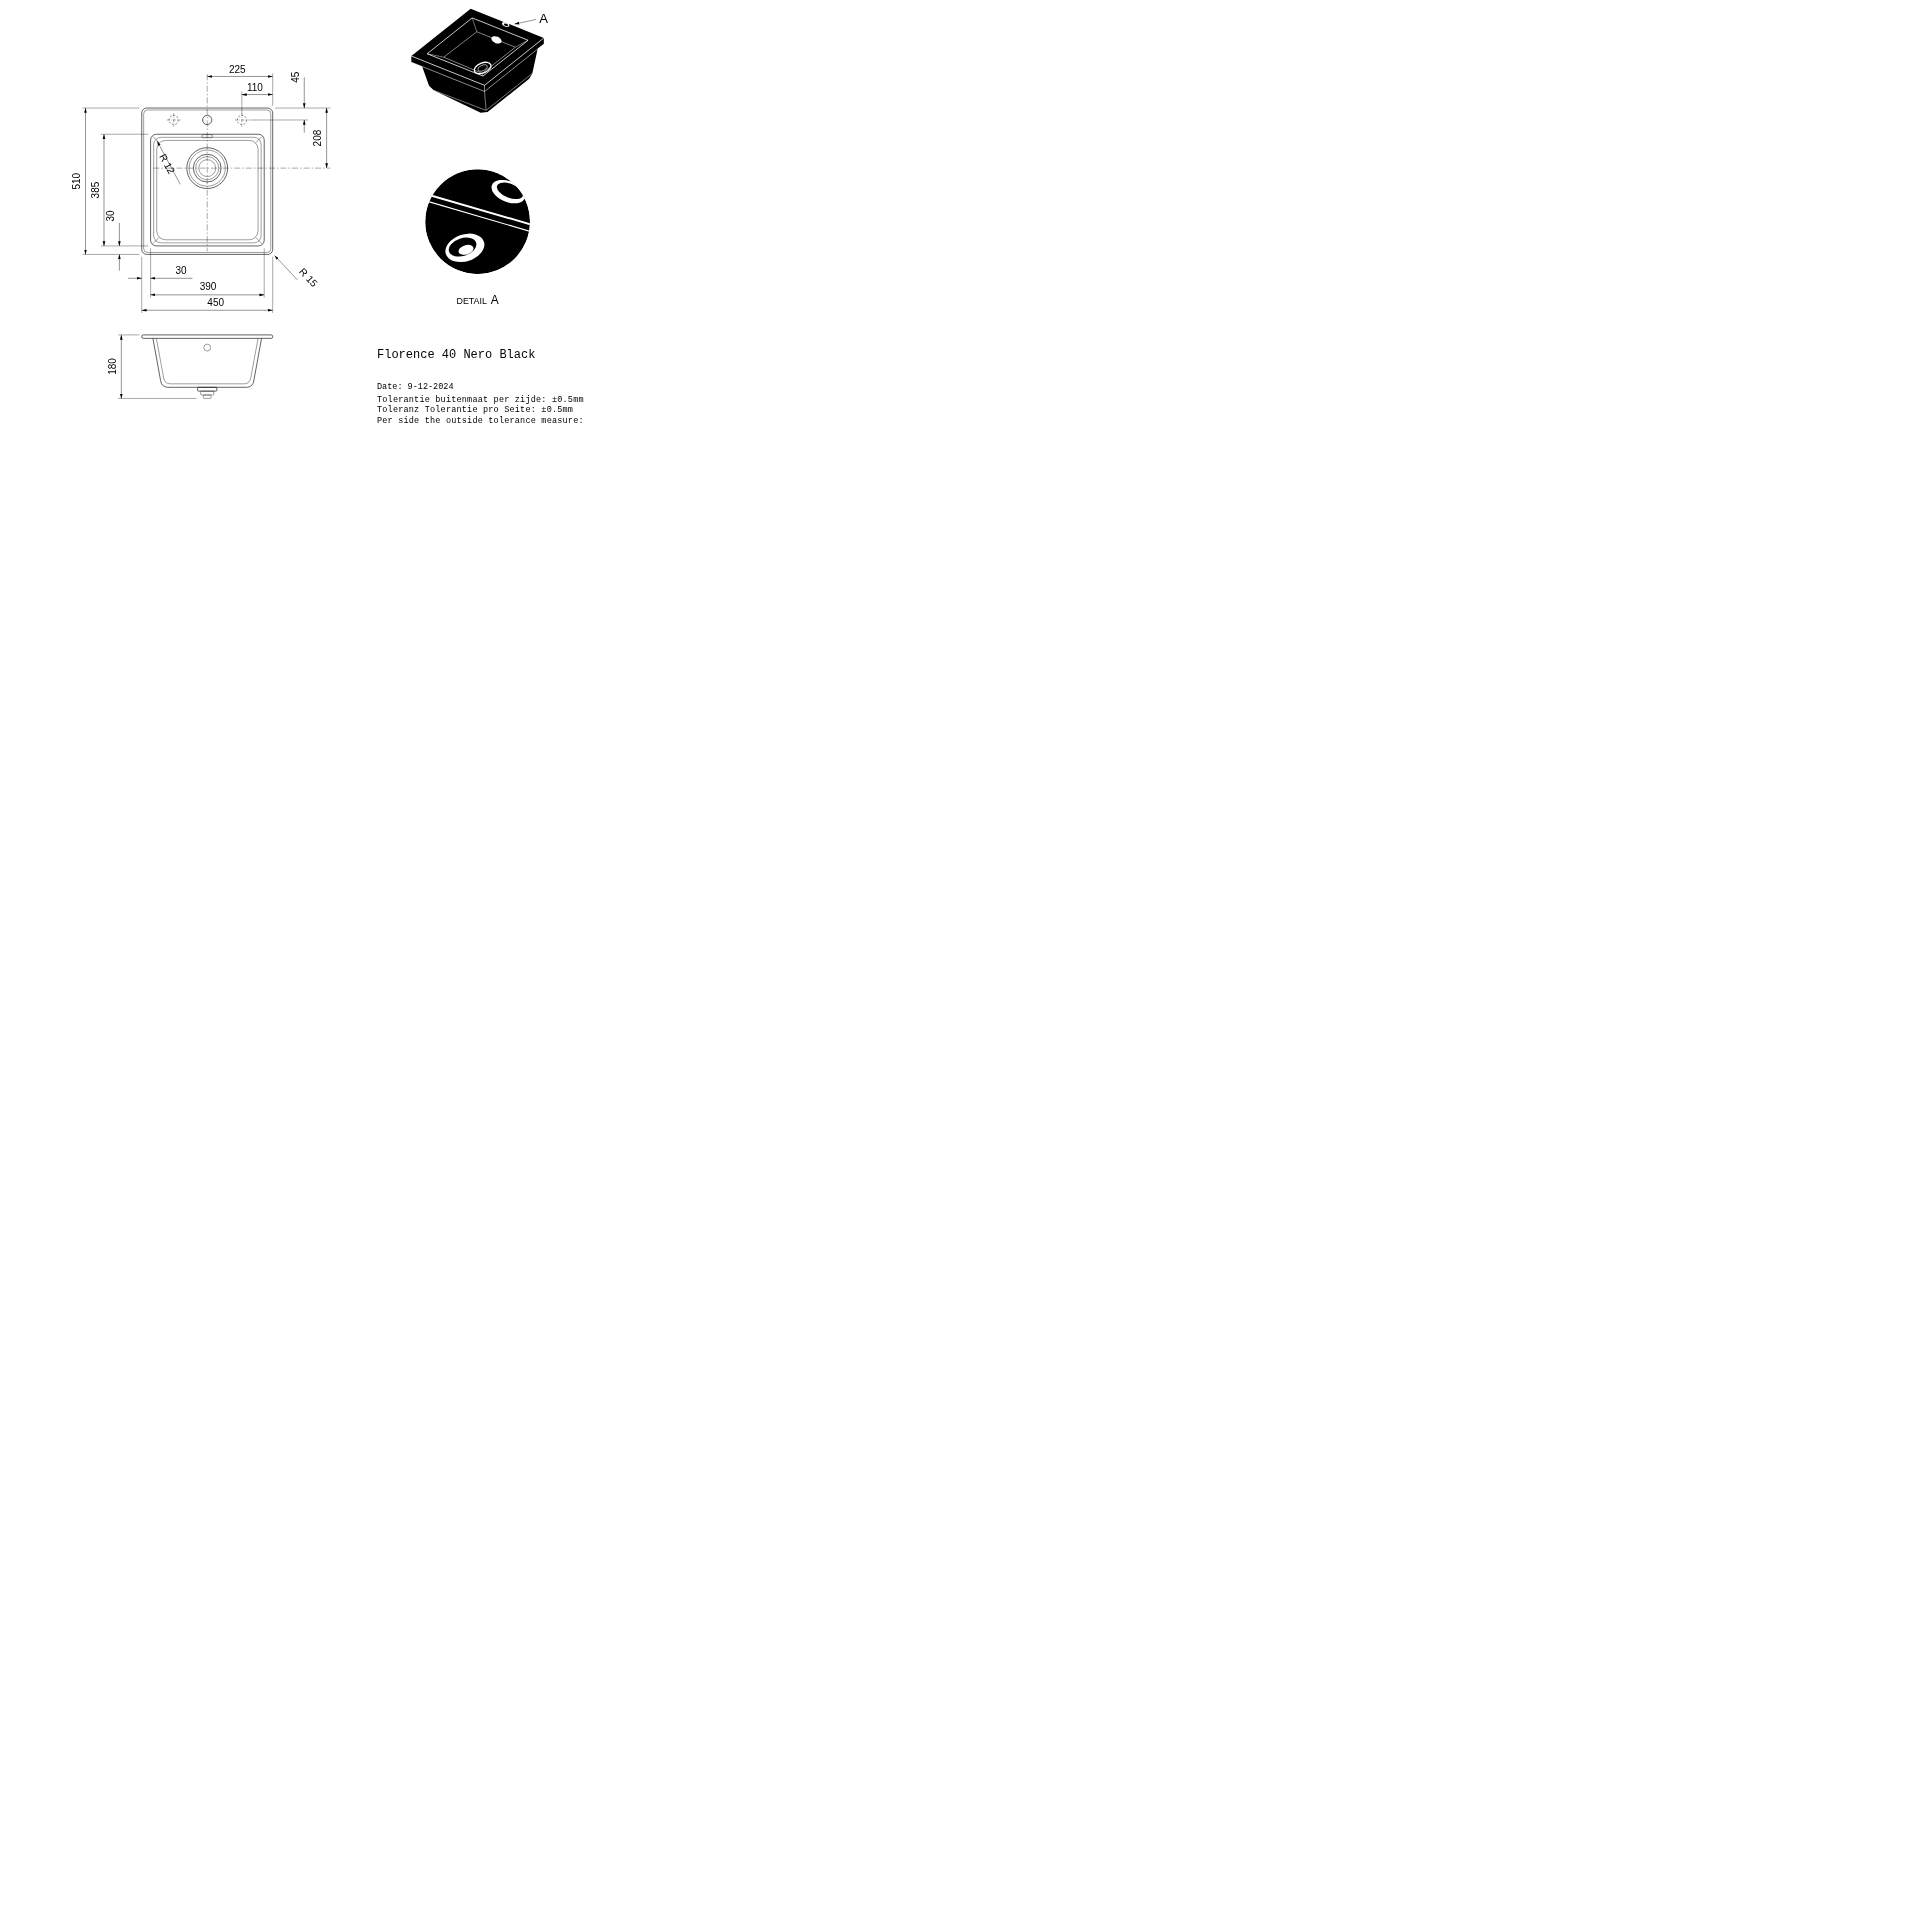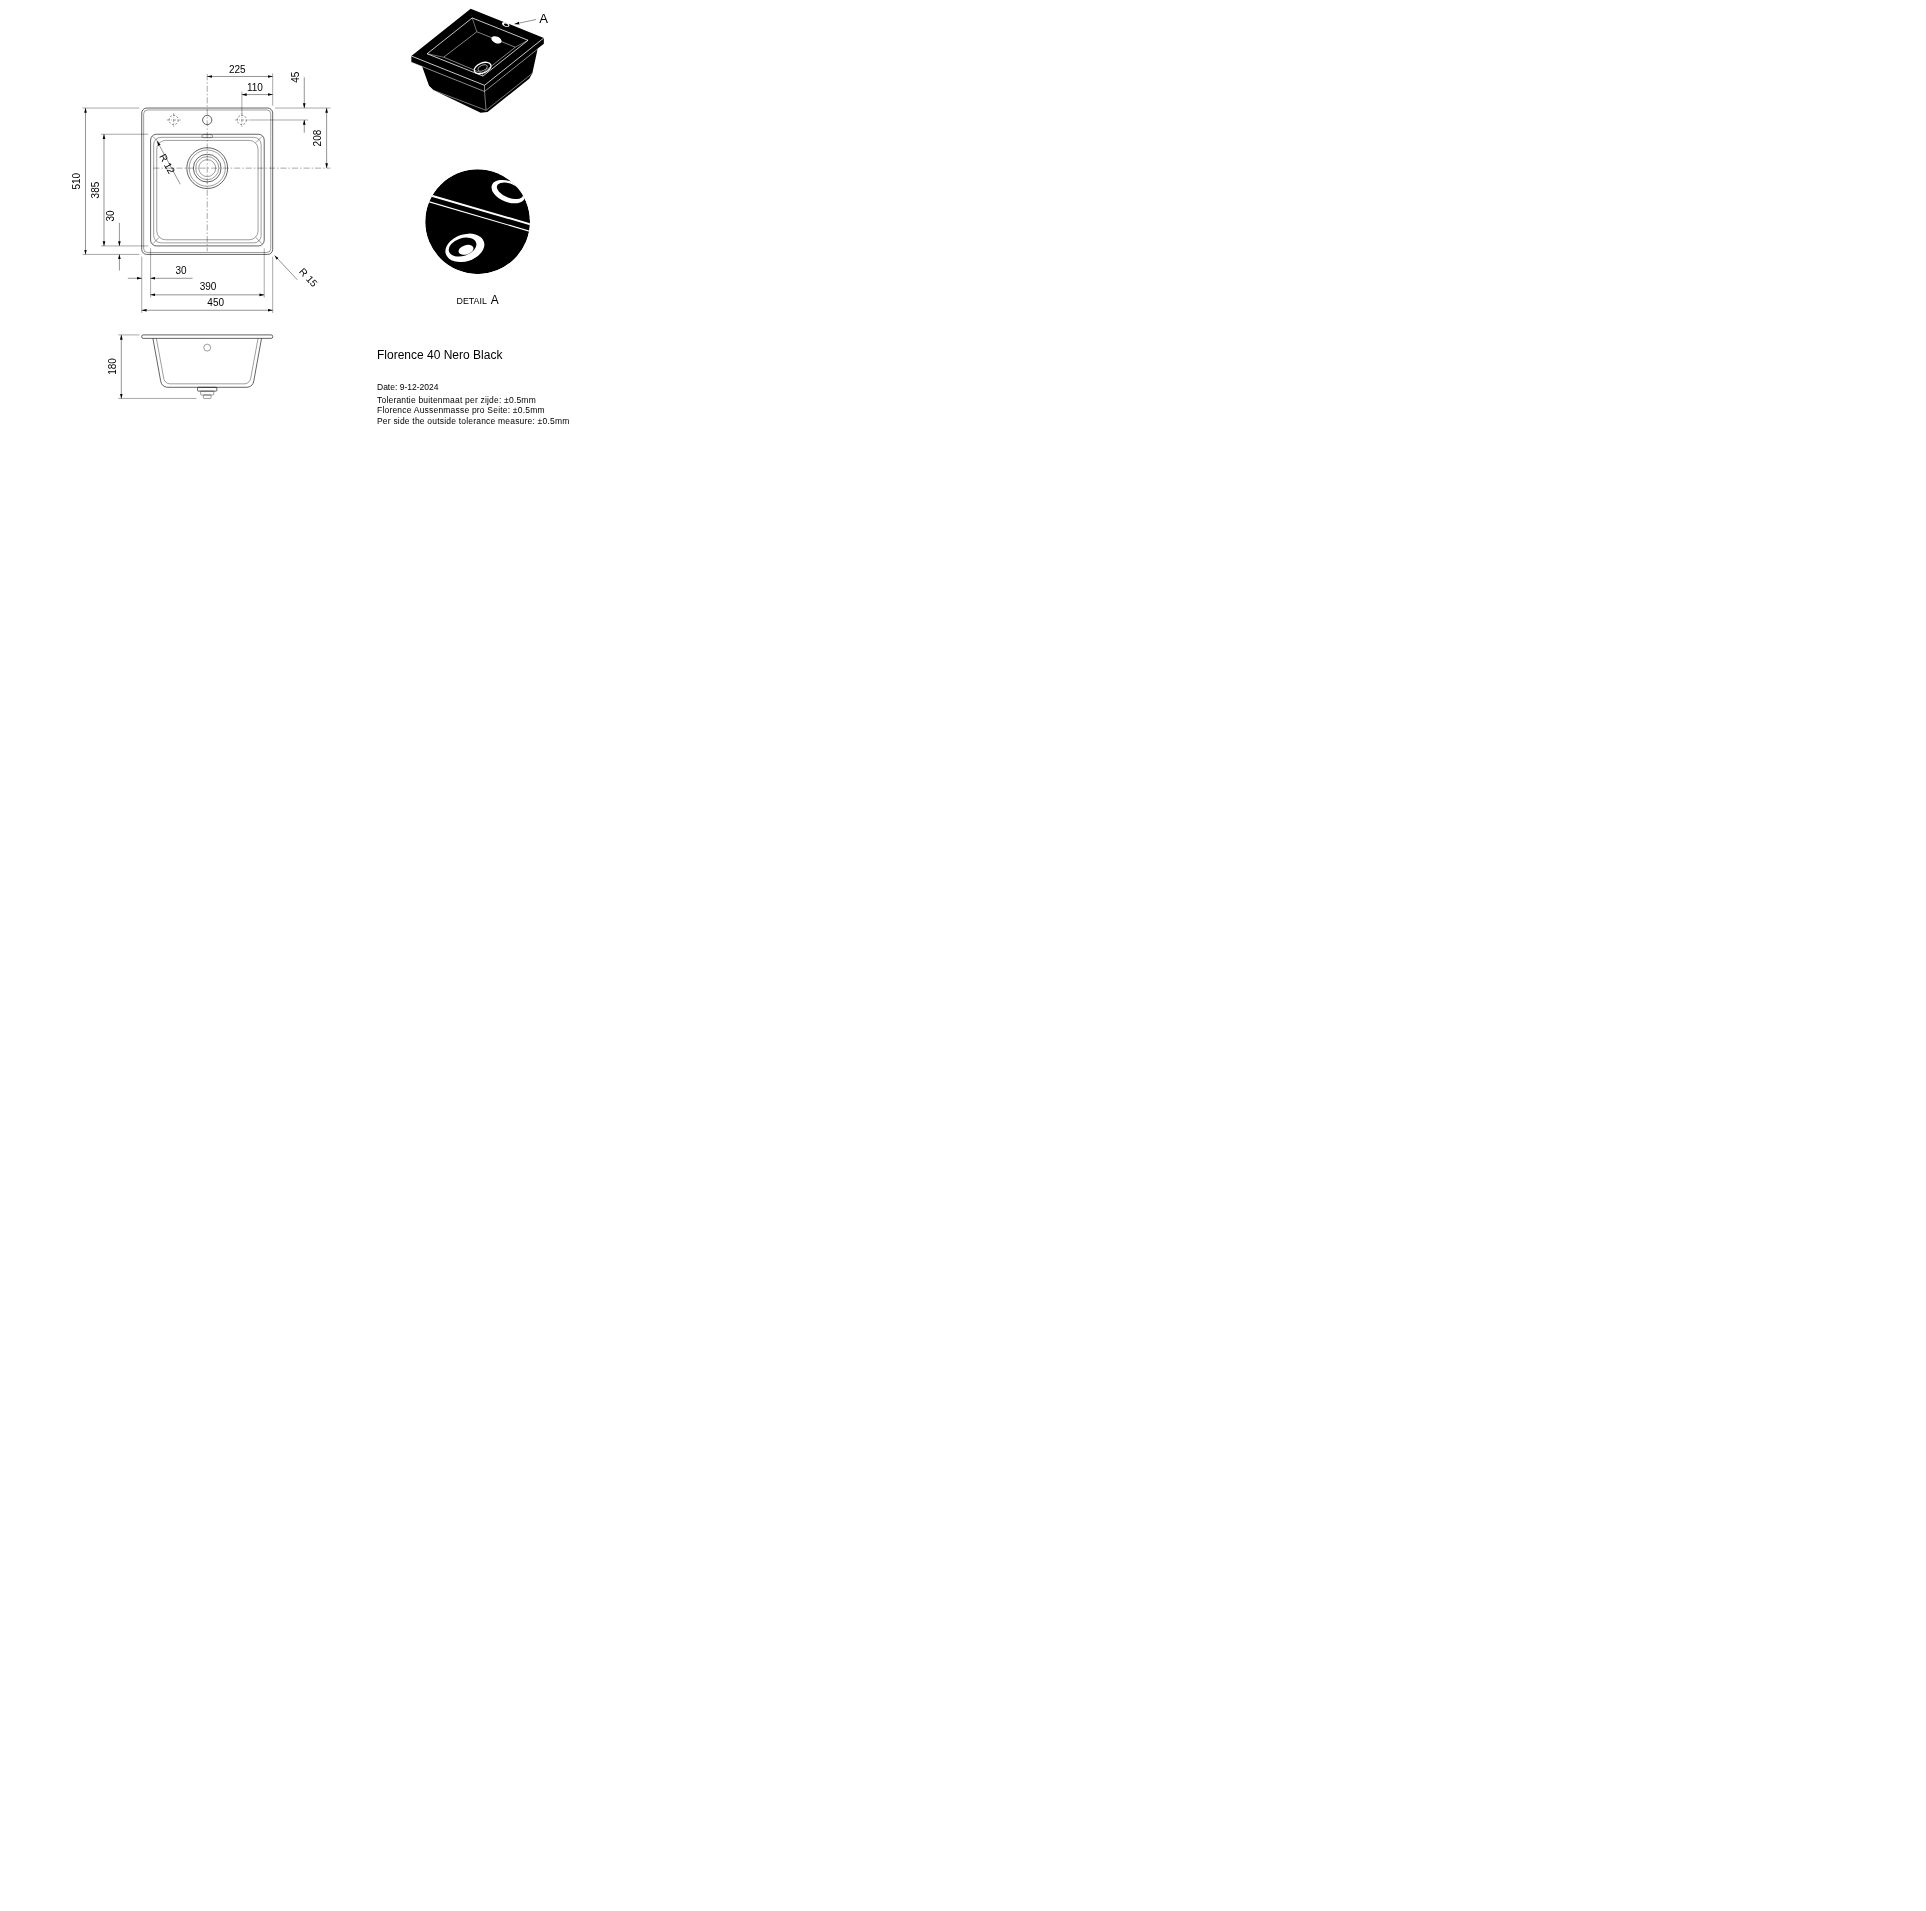--- a/index.html
+++ b/index.html
@@ -14,21 +14,21 @@
   .cl-s{fill:none;stroke:#000;stroke-width:0.9;stroke-dasharray:8 3 2 3;}
   .dim{fill:none;stroke:#000;stroke-width:1.1;}
   .ext{fill:none;stroke:#000;stroke-width:0.9;}
   .dimtxt{font:26px "Liberation Sans", sans-serif;fill:#000;}
   .callout{font:34px "Liberation Sans", sans-serif;fill:#000;}
   .detail-small{font:23px "Liberation Sans", sans-serif;fill:#000;}
   .detail-big{font:31px "Liberation Sans", sans-serif;fill:#000;}
   .blk{fill:#000;stroke:none;}
   .wln{fill:none;stroke:#fff;}
   
-  .info{position:absolute;left:377px;top:348px;width:225px;color:#000;}
+  .info{position:absolute;left:377px;top:348px;width:225px;color:#000;font-family:Liberation Mono, monospace;}
   .info .title{font-size:12px;}
   .info .date{font-size:8.5px;margin-top:20px;}
   .info .tol{font-size:8.5px;letter-spacing:0.2px;line-height:10.4px;}
   .info .tol.first{margin-top:3px;}
 </style>
 </head>
 <body>
 
 <div class="canvas">
 <svg width="602" height="426" viewBox="0 0 1563 1105">
@@ -214,17 +214,17 @@
       <tspan class="detail-small">DETAIL</tspan>
       <tspan class="detail-big" dx="8">A</tspan>
     </text>
   </g>
 </svg>
 
 <div class="info">
   <div class="title">Florence 40 Nero Black</div>
   <div class="date">Date: 9-12-2024</div>
   <div class="tol first">Tolerantie buitenmaat per zijde: ±0.5mm</div>
-  <div class="tol">Florence Aussenmasse pro Seite: ±0.5mm</div>
+  <div class="tol">Toleranz Tolerantie pro Seite: ±0.5mm</div>
   <div class="tol">Per side the outside tolerance measure: ±0.5mm</div>
 </div>
 </div>
 
 
 </body></html>

